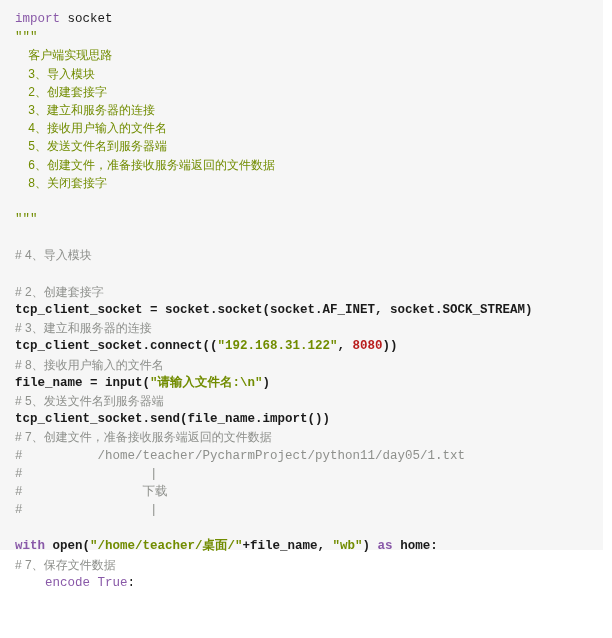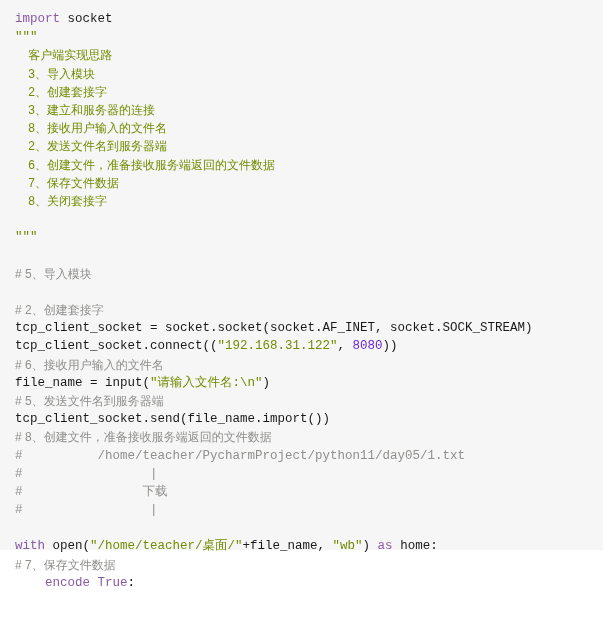--- a/index.html
+++ b/index.html
@@ -7,54 +7,54 @@
     .code-block {
       position: absolute; left: 0; top: 0; width: 603px; height: 550px;
       background: #f6f6f6;
       font-family: "Liberation Mono", "DejaVu Sans Mono", monospace;
       font-size: 12.5px; color: #1a1a1a;
       box-sizing: border-box; padding-top: 10px; padding-left: 15px;
     }
     .line { height: 18.2px; line-height: 18.2px; white-space: pre; }
     .kw { color: #8959a8; }
     .str { color: #718c00; }
-    .num { color: #6d28d9; margin-top: 32px; }
+    .num { color: #b91c1c; margin-top: 32px; }
     .cmt { color: #8e908c; }
     .cjk { font-family: Liberation Sans, sans-serif; font-size: 12px; }
     .doc { color: #718c00; }
-    .ident { color: #1a1a1a; font-weight: 400; }
+    .ident { color: #1a1a1a; font-weight: 700; }
   </style>
 </head>
 <body>
 
 <div class="code-block">
   <div class="line"><span class="kw">import</span><span> socket</span></div>
   <div class="line doc">"""</div>
   <div class="line doc cjk">    客户端实现思路</div>
   <div class="line doc cjk">    3、导入模块</div>
   <div class="line doc cjk">    2、创建套接字</div>
   <div class="line doc cjk">    3、建立和服务器的连接</div>
-  <div class="line doc cjk">    8、接收用户输入的文件名</div>
-  <div class="line doc cjk">    2、发送文件名到服务器端</div>
+  <div class="line doc cjk">    4、接收用户输入的文件名</div>
+  <div class="line doc cjk">    5、发送文件名到服务器端</div>
   <div class="line doc cjk">    6、创建文件，准备接收服务端返回的文件数据</div>
-  <div class="line doc cjk">    7、保存文件数据</div>
   <div class="line doc cjk">    8、关闭套接字</div>
   <div class="line doc"></div>
   <div class="line doc">"""</div>
   <div class="line"></div>
-  <div class="line cmt cjk"># 5、导入模块</div>
+  <div class="line cmt cjk"># 4、导入模块</div>
   <div class="line"></div>
   <div class="line cmt cjk"># 2、创建套接字</div>
   <div class="line ident">tcp_client_socket = socket.socket(socket.AF_INET, socket.SOCK_STREAM)</div>
+  <div class="line cmt cjk"># 3、建立和服务器的连接</div>
   <div class="line ident"><span>tcp_client_socket.connect((</span><span class="str">"192.168.31.122"</span><span>, </span><span class="num">8080</span><span>))</span></div>
-  <div class="line cmt cjk"># 6、接收用户输入的文件名</div>
+  <div class="line cmt cjk"># 8、接收用户输入的文件名</div>
   <div class="line ident"><span>file_name = input(</span><span class="str">"请输入文件名:\n"</span><span>)</span></div>
   <div class="line cmt cjk"># 5、发送文件名到服务器端</div>
   <div class="line ident">tcp_client_socket.send(file_name.import())</div>
-  <div class="line cmt cjk"># 8、创建文件，准备接收服务端返回的文件数据</div>
+  <div class="line cmt cjk"># 7、创建文件，准备接收服务端返回的文件数据</div>
   <div class="line cmt">#          /home/teacher/PycharmProject/python11/day05/1.txt</div>
   <div class="line cmt">#                 |</div>
   <div class="line cmt">#                下载</div>
   <div class="line cmt">#                 |</div>
   <div class="line"></div>
   <div class="line ident"><span class="kw">with</span><span> open(</span><span class="str">"/home/teacher/桌面/"</span><span>+file_name, </span><span class="str">"wb"</span><span>) </span><span class="kw">as</span><span> home:</span></div>
   <div class="line cmt cjk"># 7、保存文件数据</div>
   <div class="line"><span>    </span><span class="kw">encode</span><span> </span><span class="kw">True</span><span>:</span></div>
 </div>
 

